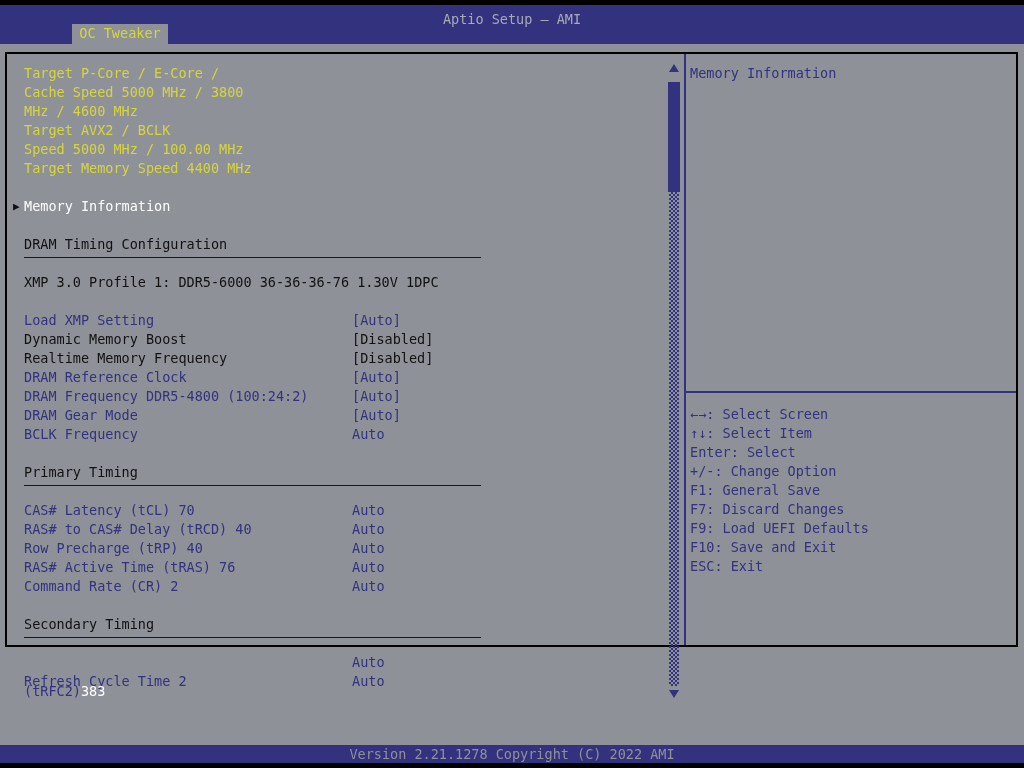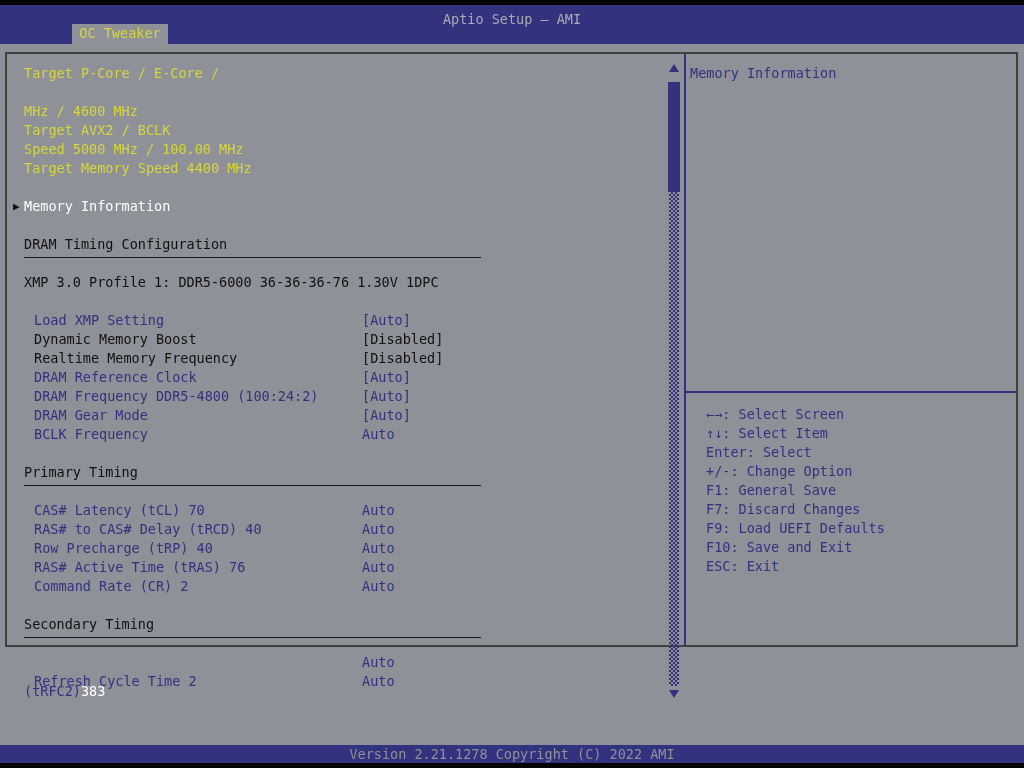--- a/index.html
+++ b/index.html
@@ -12,30 +12,30 @@
   }
   .top-black{position:absolute;left:0;top:0;width:100%;height:5px;background:#000;}
   .bottom-black{position:absolute;left:0;top:763px;width:100%;height:5px;background:#000;}
   .header{position:absolute;left:0;top:5px;width:100%;height:39px;background:#32327e;}
   .header-title{position:absolute;left:0;top:5px;width:100%;text-align:center;color:#a9abb3;}
   .tab{position:absolute;left:72px;bottom:0;width:96px;height:20px;background:#8f9199;
        color:#d6d63c;display:flex;justify-content:center;}
   .footer{position:absolute;left:0;top:745px;width:100%;height:18px;background:#32327e;
           color:#8f9199;text-align:center;line-height:18px;}
   .main-box{position:absolute;left:5px;top:52px;width:1013px;height:595px;
-            border:2px solid #404040;box-sizing:border-box;}
+            border:2px solid #000000;box-sizing:border-box;}
   .panel-left{position:absolute;left:0;top:0;width:677px;height:100%;}
   .v-divider{position:absolute;left:677px;top:0;width:2px;height:100%;background:#32327e;}
   .panel-right{position:absolute;left:679px;top:0;right:0;bottom:0;}
   .line{position:absolute;left:17px;white-space:pre;}
   .yellow{color:#d6d63c;}
   .blue{color:#32327e;}
   .blk{color:#111111;}
   .white{color:#ffffff;}
-  .row{position:absolute;left:0;width:100%;height:19px;margin-left:10px;}
+  .row{position:absolute;left:0;width:100%;height:19px;}
   .row .lbl{position:absolute;left:17px;white-space:pre;}
   .row .val{position:absolute;left:345px;white-space:pre;}
   .row.blue .lbl,.row.blue .val{color:#32327e;}
   .row.blk .lbl,.row.blk .val{color:#111111;}
   .hr{position:absolute;left:17px;width:457px;height:1px;background:#1a1a1a;}
   .submenu{position:absolute;left:0;top:143px;height:19px;width:100%;}
   .submenu .arrow{position:absolute;left:6px;top:0;color:#111111;font-size:11px;}
   .submenu .txt{position:absolute;left:17px;color:#ffffff;white-space:pre;}
   .wrapline{position:absolute;left:17px;top:628px;white-space:pre;}
   
@@ -44,40 +44,41 @@
     border-bottom:8px solid #32327e;}
   .scroll-thumb{position:absolute;left:661px;top:28px;width:12px;height:110px;background:#32327e;}
   .scroll-track{position:absolute;left:662px;top:138px;width:10px;height:494px;
     background:conic-gradient(#32327e 90deg,transparent 90deg 180deg,#32327e 180deg 270deg,transparent 270deg) 0 0/4px 4px;}
   .scroll-down{position:absolute;left:662px;top:636px;width:0;height:0;
     border-left:5px solid transparent;border-right:5px solid transparent;
     border-top:8px solid #32327e;}
   
   .desc{position:absolute;left:4px;top:10px;color:#32327e;white-space:pre;}
   .h-divider{position:absolute;left:0;top:337px;width:100%;height:2px;background:#32327e;}
-  .help-line{position:absolute;left:20px;color:#32327e;white-space:pre;text-align:center;}
+  .help-line{position:absolute;left:4px;color:#32327e;white-space:pre;text-align:center;}
 </style>
 </head>
 <body>
 
 <div class="screen">
   <div class="top-black"></div>
 
   <div class="header">
     <div class="header-title">Aptio Setup – AMI</div>
     <div class="tab">
       <span>OC Tweaker</span>
     </div>
   </div>
 
   <div class="main-box">
 
     <div class="panel-left">
 
       <div class="line yellow" style="top:10px">Target P-Core / E-Core /</div>
+      <div class="line yellow" style="top:29px">Cache Speed 5000 MHz / 3800</div>
       <div class="line yellow" style="top:48px">MHz / 4600 MHz</div>
       <div class="line yellow" style="top:67px">Target AVX2 / BCLK</div>
       <div class="line yellow" style="top:86px">Speed 5000 MHz / 100.00 MHz</div>
       <div class="line yellow" style="top:105px">Target Memory Speed 4400 MHz</div>
 
       <div class="submenu">
         <span class="arrow">▶</span>
         <span class="txt">Memory Information</span>
       </div>
 

